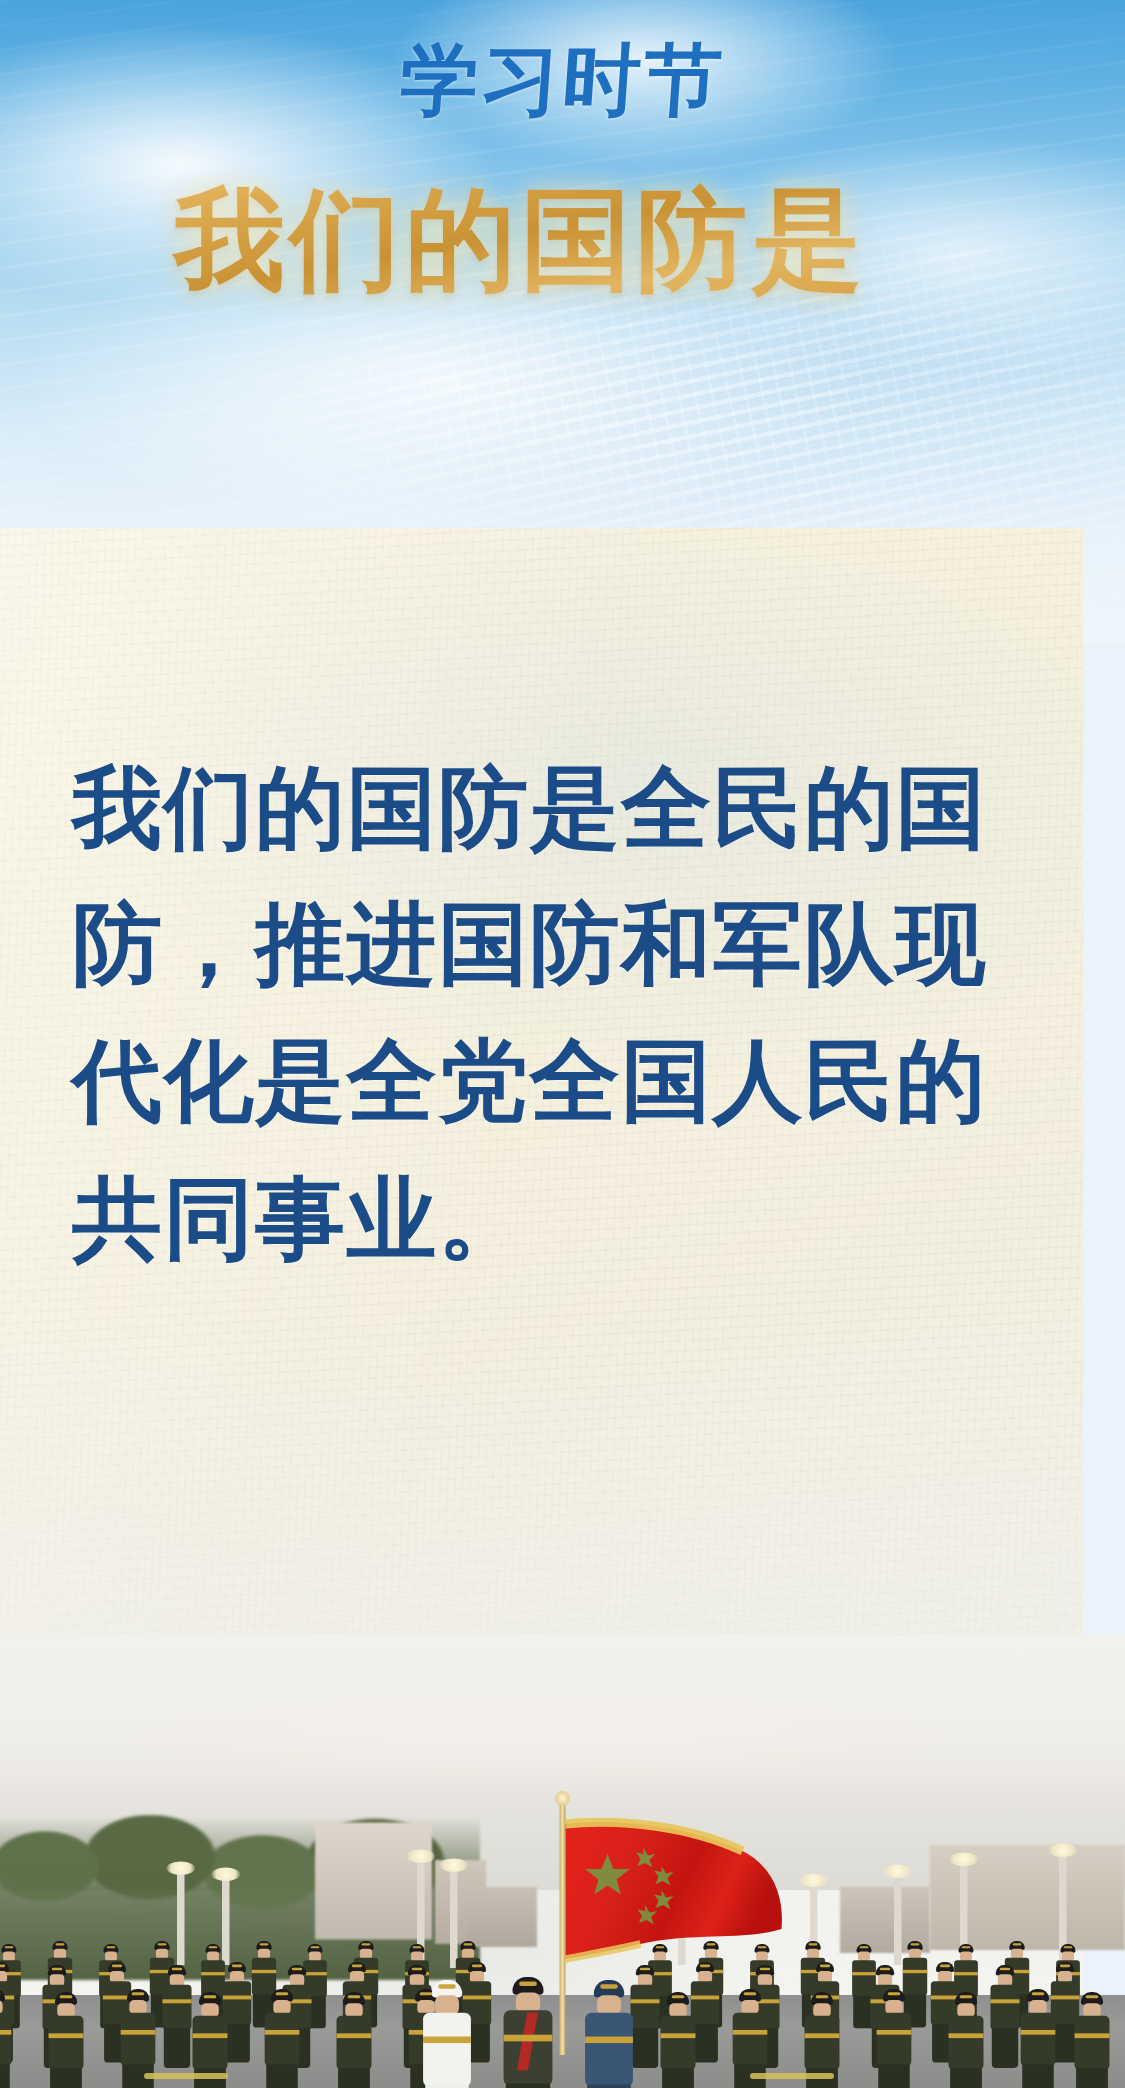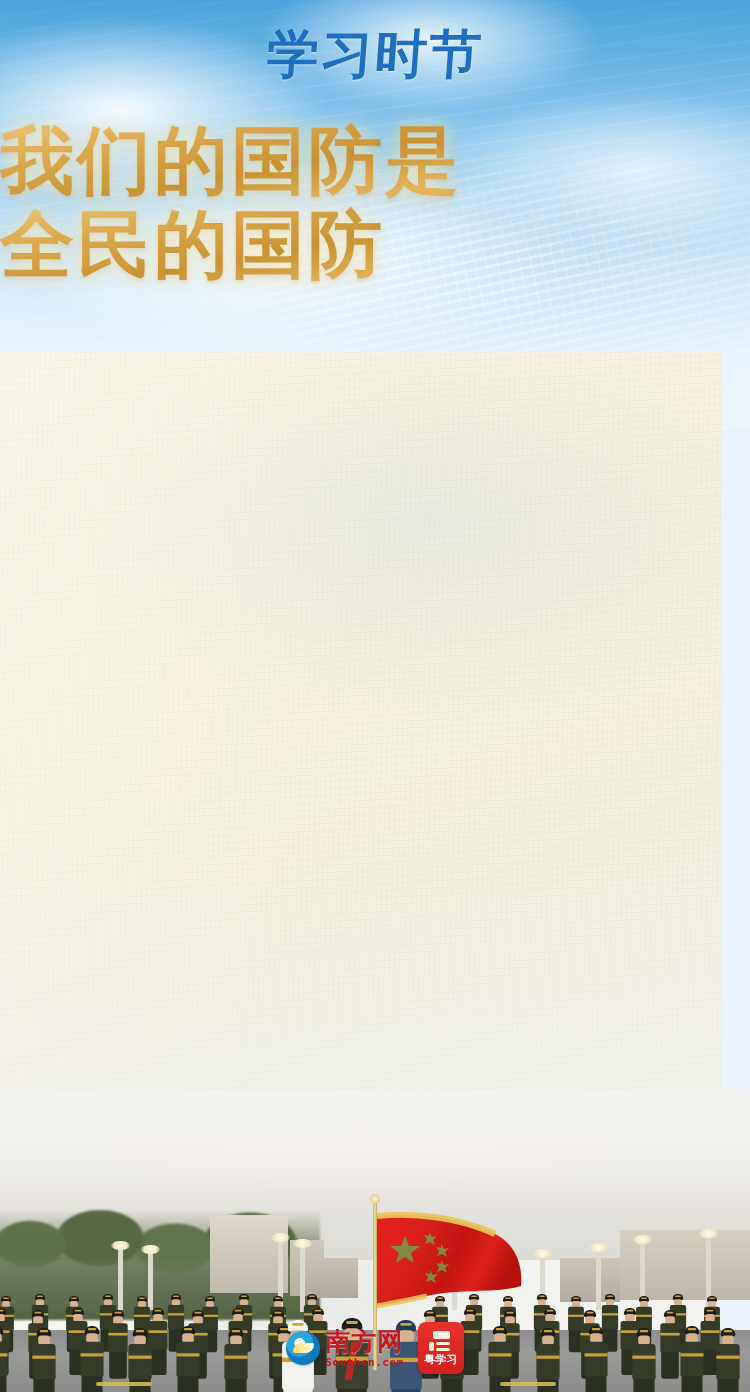--- a/index.html
+++ b/index.html
@@ -55,21 +55,21 @@
     color:#1f6fc0;
     letter-spacing:2px;
     line-height:1;
     text-shadow:0 1px 2px rgba(255,255,255,.55);
     transform:skewX(-4deg);
   }
 
   
   .gold-title{
     position:absolute;left:0;top:118px;width:694px;
-    text-align:left;z-index:8;
+    text-align:center;z-index:8;
   }
   .gold-line{
     display:block;
     font-family:"DejaVu Sans","Liberation Sans",sans-serif;
     font-weight:bold;
     font-size:74px;
     line-height:1.14;
     letter-spacing:3px;
     background:linear-gradient(170deg,#f0c878 0%, #dcaa50 22%, #c99234 48%, #e3b561 70%, #cf9a3c 100%);
     -webkit-background-clip:text;
@@ -252,41 +252,41 @@
   <div class="sky"></div>
   <div class="sky-streaks"></div>
   <div class="brush-texture"></div>
 
   <div class="logo">
     <span class="logo-text">学习时节</span>
   </div>
 
   <div class="gold-title">
     <span class="gold-line">我们的国防是</span>
-    <span class="gold-line">全民的国防</span>
   </div>
 
   <div class="wave-wrap">
     <svg width="750" height="1092" viewBox="0 0 750 1092" aria-hidden="true">
       <defs>
         <linearGradient id="waveg" x1="0" y1="0" x2="1" y2="0">
           <stop offset="0%" stop-color="#8cb7d6"></stop>
           <stop offset="45%" stop-color="#6fa3ca"></stop>
           <stop offset="100%" stop-color="#9cc2dd"></stop>
         </linearGradient>
       </defs>
       <path d="M-10,130 C120,108 240,86 370,82 C500,78 600,96 666,132 C700,150 720,186 722,232 L722,1092 L700,1092 L700,236 C698,196 680,166 650,148 C592,114 498,100 372,104 C246,108 124,130 -10,152 Z" fill="url(#waveg)" opacity="0.95"></path>
     </svg>
   </div>
 
   <div class="paper">
     <div class="paper-inner"></div>
     <div class="paper-ghost"></div>
   </div>
 
+  <div class="quote">我们的国防是全民的国防，推进国防和军队现代化是全党全国人民的共同事业。</div>
 
   <div class="photo">
     <div class="photo-sky"></div>
 
     <div class="trees"></div>
     <div class="bldg b1"></div>
     <div class="bldg b2"></div>
     <div class="bldg b3"></div>
     <div class="bldg b4"></div>
     <div class="bldg b5"></div>
@@ -724,32 +724,14 @@
         </div>
 
       <div class="road-line" style="left:96px;top:292px;width:56px;"></div>
       <div class="road-line" style="left:500px;top:292px;width:56px;"></div>
     </div>
 
     <div class="photo-haze"></div>
     <div class="photo-fade"></div>
   </div>
 
-  <div class="logo-row">
-    <div class="southcn">
-      <span class="southcn-mark"></span>
-      <span class="southcn-txt">
-        <span class="southcn-cn">南方网</span>
-        <span class="southcn-en">Southcn.com</span>
-      </span>
-    </div>
-    <div class="yuexuexi">
-      <span class="yx-mark">
-          <b></b>
-          <b></b>
-          <b></b>
-          <b></b>
-        </span>
-      <span class="yx-txt">粤学习</span>
-    </div>
-  </div>
 
 </div>
 
 </body></html>

